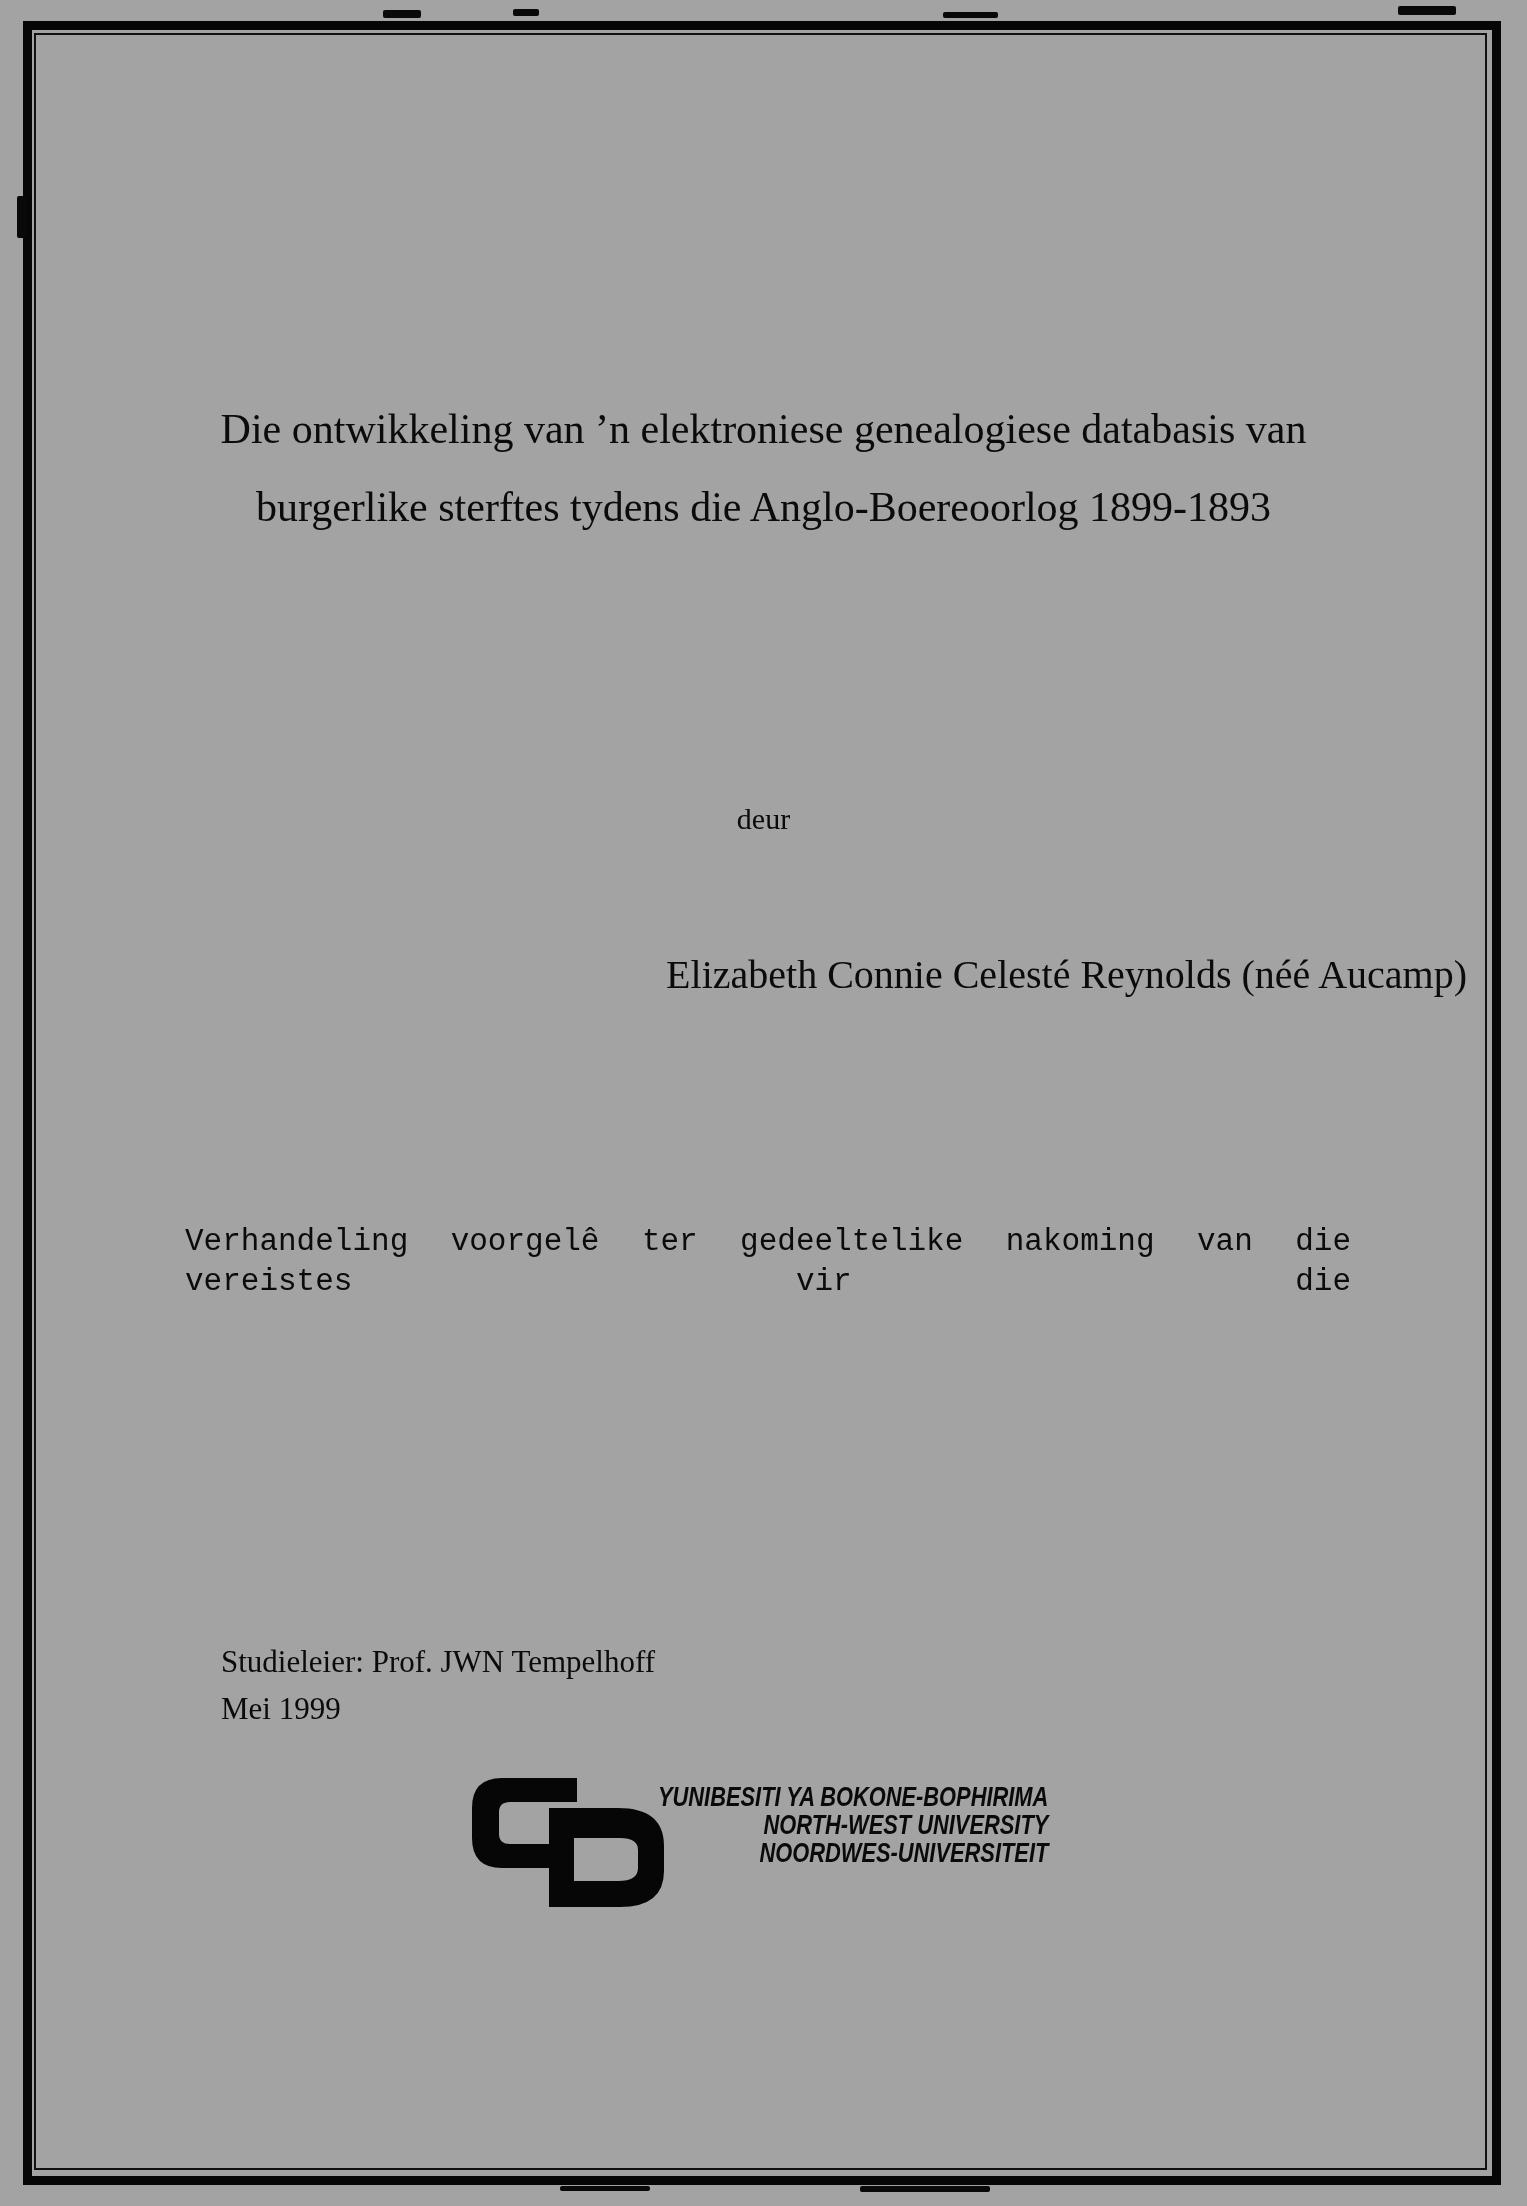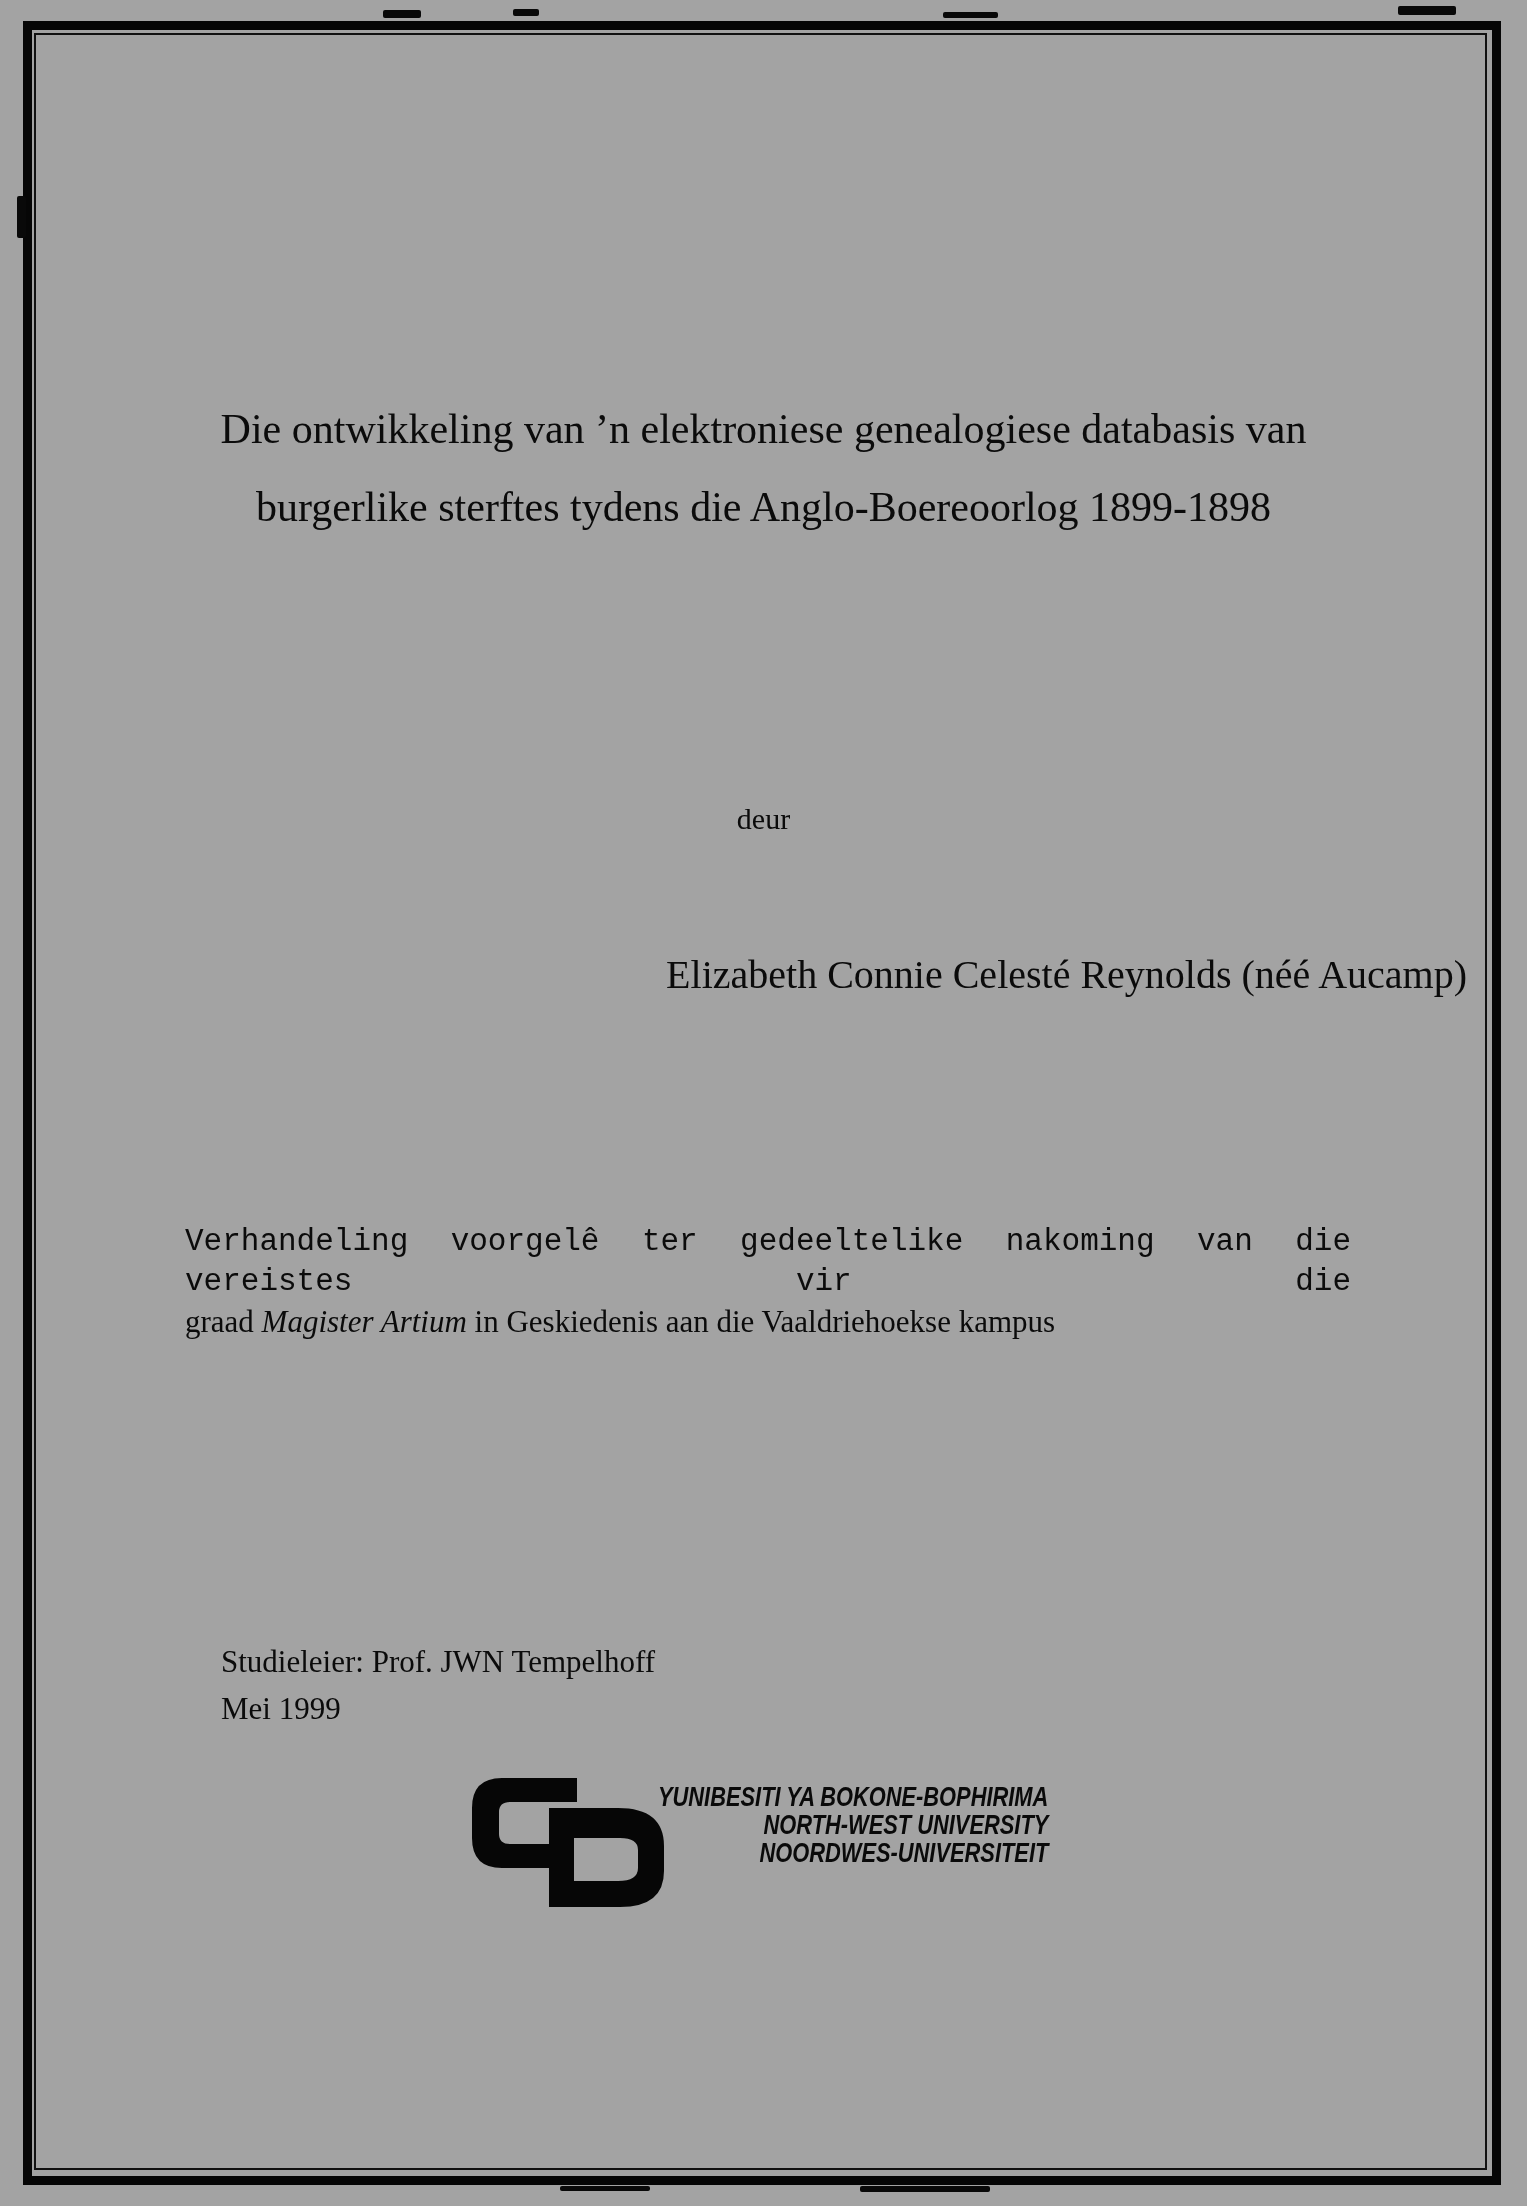--- a/index.html
+++ b/index.html
@@ -125,30 +125,29 @@
   <div class="artifact" style="left:383px; top:10px; width:38px; height:8px;"></div>
   <div class="artifact" style="left:513px; top:9px; width:26px; height:7px;"></div>
   <div class="artifact" style="left:943px; top:12px; width:55px; height:6px;"></div>
   <div class="artifact" style="left:1398px; top:6px; width:58px; height:9px;"></div>
   <div class="artifact" style="left:17px; top:196px; width:9px; height:42px;"></div>
   <div class="artifact" style="left:560px; top:2186px; width:90px; height:5px;"></div>
   <div class="artifact" style="left:860px; top:2186px; width:130px; height:6px;"></div>
 
   <div class="title">
     <div class="t-line">Die ontwikkeling van ’n elektroniese genealogiese databasis van</div>
-    <div class="t-line">burgerlike sterftes tydens die Anglo-Boereoorlog 1899-1898</div>
+    <div class="t-line">burgerlike sterftes tydens die Anglo-Boereoorlog 1899-1893</div>
   </div>
 
   <div class="byline">deur</div>
 
   <div class="author">Elizabeth Connie Celesté Reynolds (néé Aucamp)</div>
 
   <div class="statement">
     <div class="s1">Verhandeling voorgelê ter gedeeltelike nakoming van die vereistes vir die</div>
-    <div class="s2"><span>graad </span><span class="it">Magister Artium</span><span> in Geskiedenis aan die Vaaldriehoekse kampus</span></div>
   </div>
 
   <div class="supervisor">
     <div>Studieleier: Prof. JWN Tempelhoff</div>
     <div>Mei 1999</div>
   </div>
 
   <div class="logo">
     <svg class="logo-mark" width="200" height="135" viewBox="0 0 200 135" aria-hidden="true">
 

